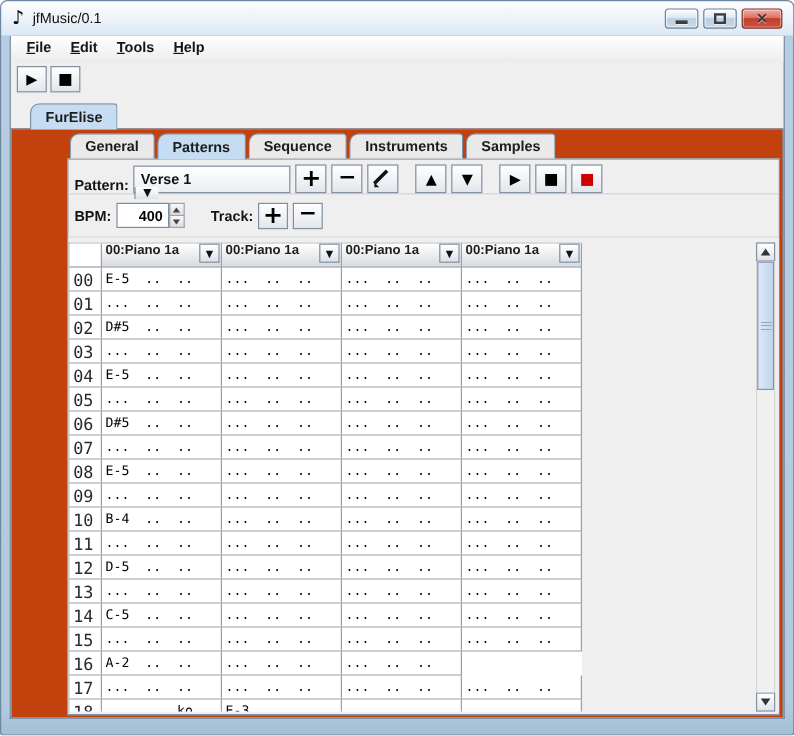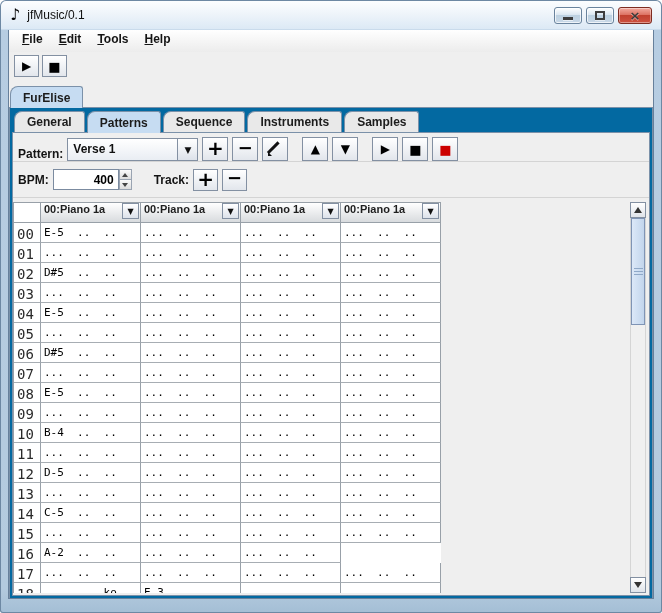--- a/index.html
+++ b/index.html
@@ -44,43 +44,43 @@
   .glyph.play  { font-size:12px; }
   .glyph.sq    { font-size:13px; }
   .glyph.record{ font-size:13px; color:#cc0000; }
   .pencil { position:relative; width:15px; height:14px; display:inline-block; }
   .pencil::before { content:''; position:absolute; left:1px; bottom:2px; width:15px; height:3px; background:#111;
                     transform:rotate(-45deg); transform-origin:left bottom; }
   .pencil::after { content:''; position:absolute; left:0; bottom:0; width:0; height:0;
                    border-left:4px solid #111; border-top:4px solid transparent; }
 
   
-  .doctabs { height:27px; display:flex; align-items:flex-end; padding-left:1px; }
+  .doctabs { height:27px; display:flex; align-items:flex-end; padding-left:16px; }
   .tab { font-weight:bold; font-size:12px; color:#1c1c1c; background:#e9e9e9;
          border:1px solid #7b91a9; border-bottom:none; border-radius:8px 3px 0 0;
          padding:3px 12px 3px 12px; margin-right:2px; position:relative; }
   .tab.selected { background:#c6dcf2; padding-top:4px; z-index:2; margin-bottom:-1px; }
 
-  .outer-content { height:492px; border:1px solid #7b91a9; background:#0369a1; }
+  .outer-content { height:492px; border:1px solid #7b91a9; background:#c2410c;padding-left:44px; }
   .tabstrip { height:24px; display:flex; align-items:flex-end; padding-left:4px; }
   .inner-content { margin:0 2px 2px 2px; height:464px; border:1px solid #7b91a9; background:#efefef; }
 
   
   .pattern-bar { height:29px; display:flex; align-items:flex-end; gap:4px; padding-left:5px; border-bottom:1px solid #d4d4d4; }
   .bar-label { font-weight:bold; font-size:12px; color:#141414; }
-  .combo { display:flex; width:131px; height:23px; border:1px solid #8390a2; background:linear-gradient(#ffffff,#e9edf3); }
+  .combo { display:flex; width:131px; height:23px; border:1px solid #8390a2; background:linear-gradient(#ffffff,#e9edf3);flex-direction:column; }
   .combo-value { flex:1; font-weight:bold; font-size:12px; padding:3px 0 0 5px; color:#111; }
   .combo-arrow { width:20px; border-left:1px solid #8390a2; background:linear-gradient(#ffffff,#dde2ea);
                  display:flex; align-items:center; justify-content:center;
                  font-family:"DejaVu Sans", sans-serif; font-size:9px; color:#111; }
   .gap10 { width:6px; }
 
   .bpm-bar { height:36px; display:flex; align-items:center; padding-left:5px; gap:4px; border-bottom:1px solid #d4d4d4; }
   .spinner { display:flex; height:21px; }
-  .spin-field { width:66px; height:21px; border:1px solid #7b8ba0; background:#fff; text-align:right;
+  .spin-field { width:44px; height:21px; border:1px solid #7b8ba0; background:#fff; text-align:right;
                 font-family:"Liberation Sans", sans-serif; font-weight:bold; font-size:12px; padding-right:4px; color:#000; }
   .spin-arrows { display:flex; flex-direction:column; width:13px; height:21px; }
   .spin-btn { flex:1; display:flex; align-items:center; justify-content:center;
               background:linear-gradient(#fafafa,#dcdcdc); border:1px solid #9aa4b2; }
   .spin-btn.down { border-top:none; }
   .tri-up    { width:0; height:0; border-left:3px solid transparent; border-right:3px solid transparent; border-bottom:4px solid #444; }
   .tri-down  { width:0; height:0; border-left:3px solid transparent; border-right:3px solid transparent; border-top:4px solid #444; }
   .track-gap { width:14px; }
 
   

